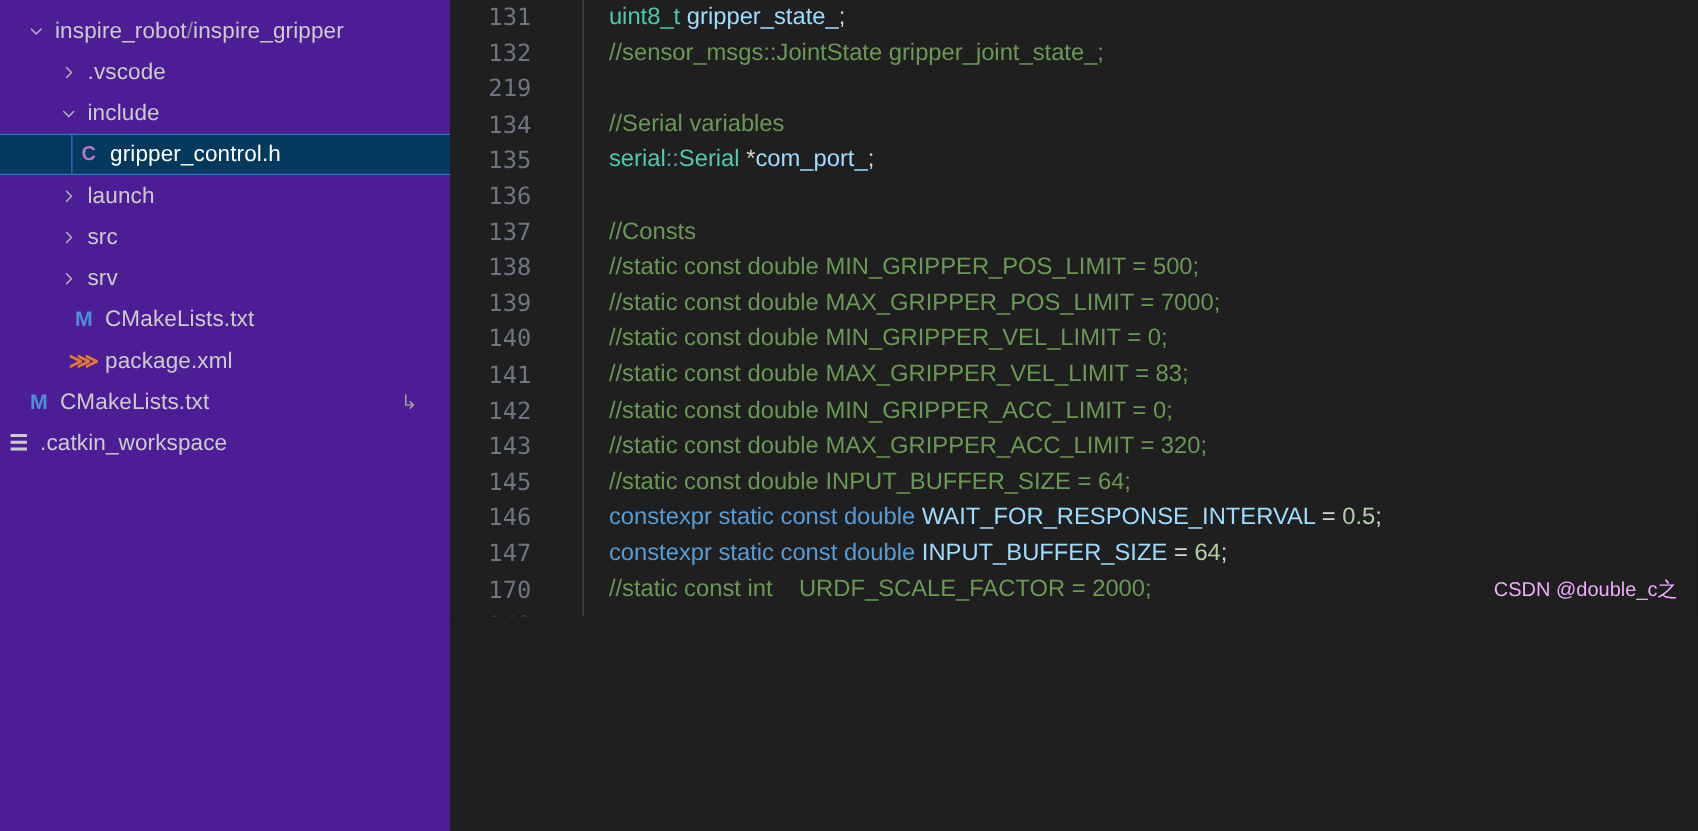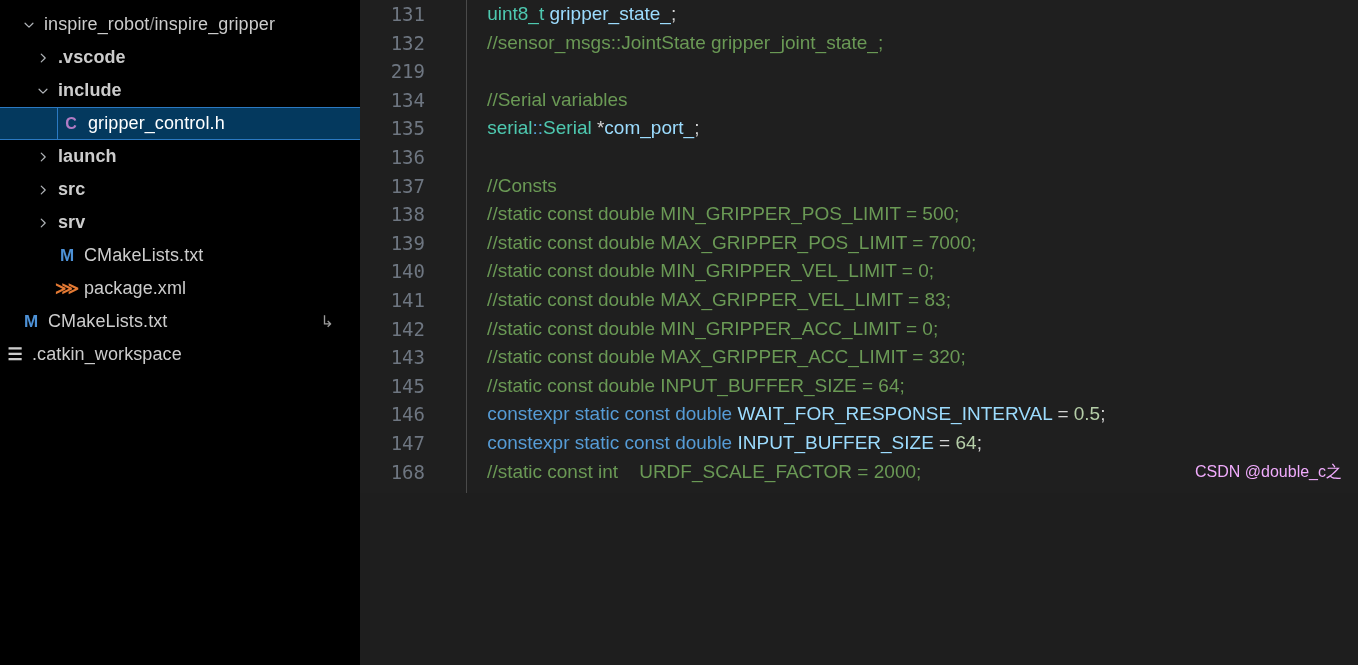--- a/index.html
+++ b/index.html
@@ -10,21 +10,21 @@
     overflow: hidden;
   }
   #app {
     display: flex;
     width: 1358px; height: 665px;
   }
 
   
   #sidebar {
     width: 360px; height: 665px;
-    background: #000000;
+    background: #4c1d95;
     flex: 0 0 360px;
     position: relative;
     overflow: hidden;
     padding-top: 8px;
   }
   .tree-row {
     height: 33px;
     display: flex;
     align-items: center;
     position: relative;
@@ -73,21 +73,21 @@
   }
   .sel-gutter {
     position: absolute;
     left: 57px;
     top: 0; bottom: 0;
     width: 1px;
     background: #2b79c2;
   }
 
   
-  .ind1 { padding-left: 32px; font-weight: bold; }
+  .ind1 { padding-left: 44px; }
   .ind2 { padding-left: 54px; }
   .ind3 { padding-left: 58px; }
   .ind0 { padding-left: 18px; }
   .indm1 { padding-left: 2px; }
 
   
   #editor {
     flex: 1 1 auto;
     height: 493px;
     background: #1f1f1f;
@@ -239,21 +239,21 @@
         <div class="crow"><span class="lnum">137</span><span class="ctext"><span class="tok-cmt">    //Consts</span></span></div>
         <div class="crow"><span class="lnum">138</span><span class="ctext"><span class="tok-cmt">    //static const double MIN_GRIPPER_POS_LIMIT = 500;</span></span></div>
         <div class="crow"><span class="lnum">139</span><span class="ctext"><span class="tok-cmt">    //static const double MAX_GRIPPER_POS_LIMIT = 7000;</span></span></div>
         <div class="crow"><span class="lnum">140</span><span class="ctext"><span class="tok-cmt">    //static const double MIN_GRIPPER_VEL_LIMIT = 0;</span></span></div>
         <div class="crow"><span class="lnum">141</span><span class="ctext"><span class="tok-cmt">    //static const double MAX_GRIPPER_VEL_LIMIT = 83;</span></span></div>
         <div class="crow"><span class="lnum">142</span><span class="ctext"><span class="tok-cmt">    //static const double MIN_GRIPPER_ACC_LIMIT = 0;</span></span></div>
         <div class="crow"><span class="lnum">143</span><span class="ctext"><span class="tok-cmt">    //static const double MAX_GRIPPER_ACC_LIMIT = 320;</span></span></div>
         <div class="crow"><span class="lnum">145</span><span class="ctext"><span class="tok-cmt">    //static const double INPUT_BUFFER_SIZE = 64;</span></span></div>
         <div class="crow"><span class="lnum">146</span><span class="ctext"><span class="tok-pln">    </span><span class="tok-kw">constexpr</span><span class="tok-pln"> </span><span class="tok-kw">static</span><span class="tok-pln"> </span><span class="tok-kw">const</span><span class="tok-pln"> </span><span class="tok-kw">double</span><span class="tok-pln"> </span><span class="tok-id">WAIT_FOR_RESPONSE_INTERVAL</span><span class="tok-pln"> = </span><span class="tok-num">0.5</span><span class="tok-pln">;</span></span></div>
         <div class="crow"><span class="lnum">147</span><span class="ctext"><span class="tok-pln">    </span><span class="tok-kw">constexpr</span><span class="tok-pln"> </span><span class="tok-kw">static</span><span class="tok-pln"> </span><span class="tok-kw">const</span><span class="tok-pln"> </span><span class="tok-kw">double</span><span class="tok-pln"> </span><span class="tok-id">INPUT_BUFFER_SIZE</span><span class="tok-pln"> = </span><span class="tok-num">64</span><span class="tok-pln">;</span></span></div>
-        <div class="crow"><span class="lnum">168</span><span class="ctext"><span class="tok-cmt">    //static const int    URDF_SCALE_FACTOR = 2000;</span></span></div>
+        <div class="crow"><span class="lnum">170</span><span class="ctext"><span class="tok-cmt">    //static const int    URDF_SCALE_FACTOR = 2000;</span></span></div>
         <div class="crow"><span class="lnum">149</span><span class="ctext"></span></div>
         <div class="crow"><span class="lnum">150</span><span class="ctext"><span class="tok-br1">}</span><span class="tok-pln">;</span></span></div>
         <div class="crow"><span class="lnum">151</span><span class="ctext"><span class="tok-br2">}</span></span></div>
         <div class="crow"><span class="lnum">152</span><span class="ctext"></span></div>
         <div class="crow"><span class="lnum">248</span><span class="ctext"><span class="tok-pre">#endif</span></span></div>
       </div>
     <div id="watermark">CSDN @double_c之</div>
   </div>
 
 </div>

